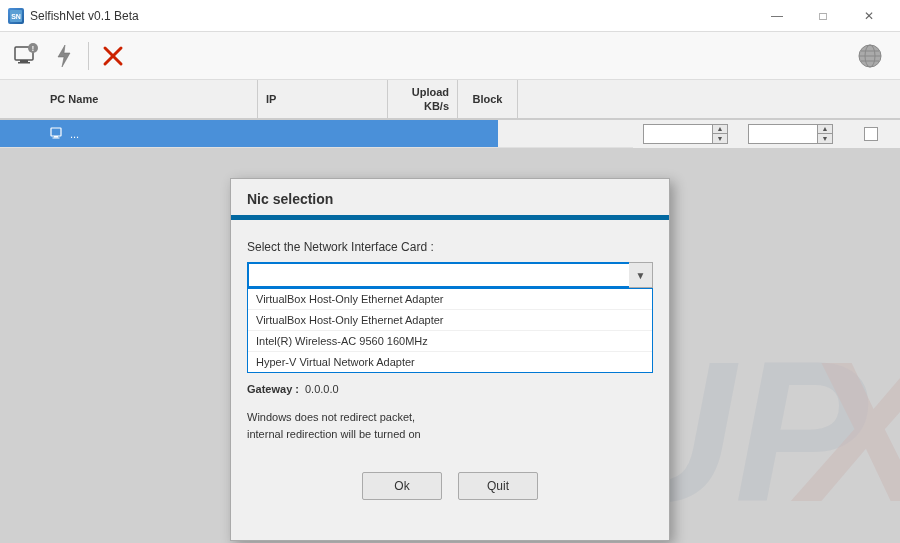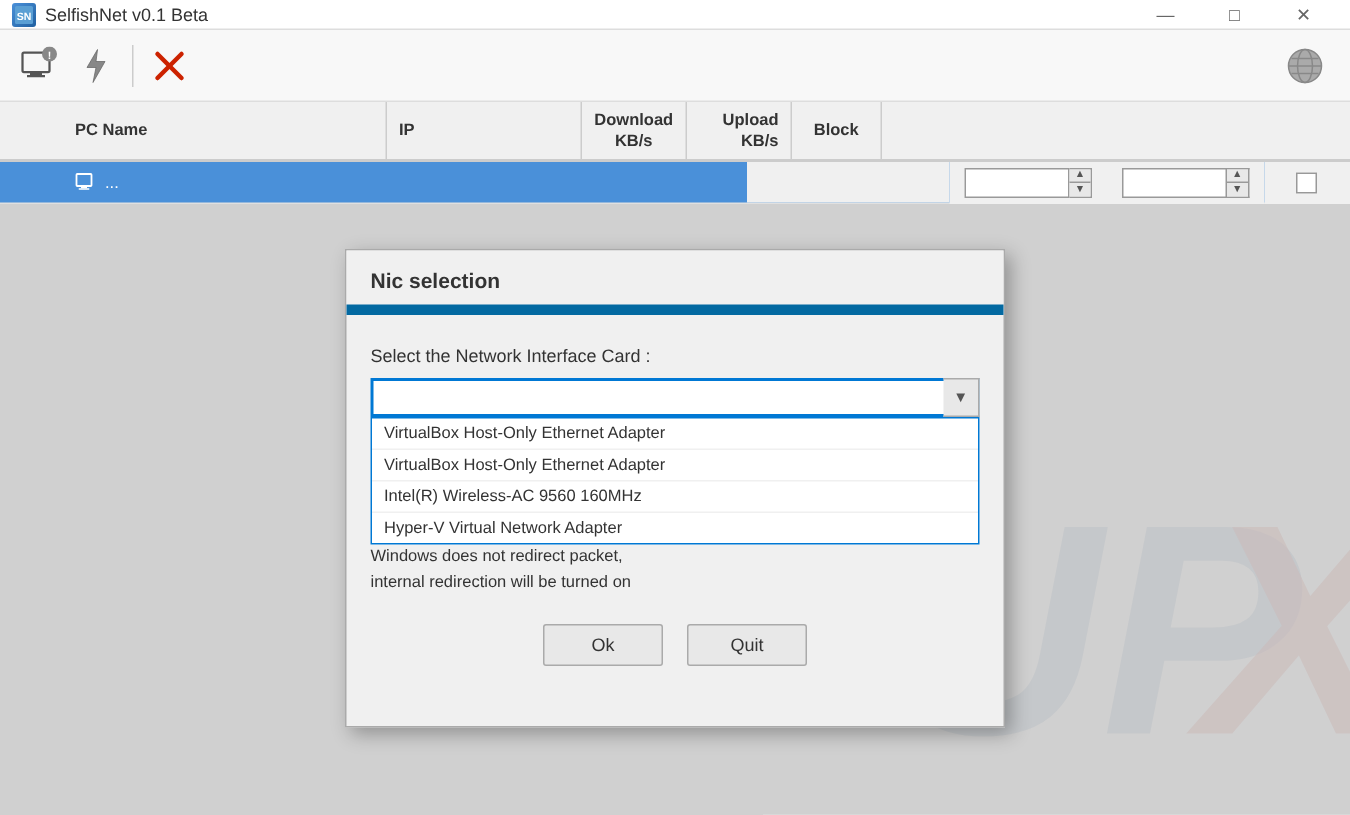--- a/index.html
+++ b/index.html
@@ -12,21 +12,21 @@
       overflow: hidden;
       position: relative;
     }
 
     
     .title-bar {
       display: flex;
       align-items: center;
       justify-content: space-between;
       background: #ffffff;
-      height: 20px;
+      height: 32px;
       padding: 0 8px;
       border-bottom: 1px solid #ddd;
       user-select: none;
     }
     .title-bar-left {
       display: flex;
       align-items: center;
       gap: 6px;
     }
     .title-bar-icon {
@@ -216,21 +216,21 @@
     .modal {
       background: #f0f0f0;
       border: 1px solid #aaa;
       box-shadow: 4px 4px 12px rgba(0,0,0,0.3);
       width: 440px;
       min-height: 300px;
     }
     .modal-title-bar {
       background: #f0f0f0;
       padding: 12px 16px 8px 16px;
-      border-bottom: 7px solid #0369a1;
+      border-bottom: 5px solid #0369a1;
     }
     .modal-title {
       font-size: 14px;
       font-weight: 600;
       color: #333;
     }
     .modal-body {
       padding: 20px 16px;
     }
     .modal-label {
@@ -293,21 +293,21 @@
     .gateway-label {
       font-weight: 600;
     }
     .gateway-value {
       margin-left: 6px;
     }
 
     .modal-info-text {
       font-size: 11px;
       color: #333;
-      margin-bottom: 20px;
+      margin-bottom: 30px;
       line-height: 1.5;
     }
 
     .modal-buttons {
       display: flex;
       justify-content: center;
       gap: 16px;
       margin-top: 8px;
       padding-bottom: 20px;
     }
@@ -373,23 +373,20 @@
       <line x1="5" y1="9" x2="23" y2="9" stroke="#888" stroke-width="1"></line>
       <line x1="5" y1="19" x2="23" y2="19" stroke="#888" stroke-width="1"></line>
     </svg>
   </button>
 </div>
 
 <div>
   <div class="table-header">
     <div class="table-header-cell col-pc">PC Name</div>
     <div class="table-header-cell col-ip">IP</div>
-    <div class="table-header-cell col-dl">
-      <span style="text-align:center; line-height:1.3;">Download KB/s</span>
-    </div>
     <div class="table-header-cell col-ul">
       <span style="text-align:right; line-height:1.3;">Upload KB/s</span>
     </div>
     <div class="table-header-cell col-block">Block</div>
   </div>
 
   <div class="table-row">
     <div class="table-cell col-pc" style="gap:4px;">
       <svg width="16" height="16" viewBox="0 0 16 16">
         <rect x="1" y="2" width="10" height="8" rx="0.5" fill="none" stroke="white" stroke-width="1.2"></rect>
@@ -445,20 +442,24 @@
         <div class="modal-select-container">
           <input class="modal-select-input" type="text" value="" readonly="" style="">
           <div class="modal-select-arrow">▼</div>
           <div class="dropdown-list">
             <div class="dropdown-item">VirtualBox Host-Only Ethernet Adapter</div>
             <div class="dropdown-item">VirtualBox Host-Only Ethernet Adapter</div>
             <div class="dropdown-item">Intel(R) Wireless-AC 9560 160MHz</div>
             <div class="dropdown-item">Hyper-V Virtual Network Adapter</div>
           </div>
         </div>
+        <div class="gateway-row">
+          <span class="gateway-label">Gateway :</span>
+          <span class="gateway-value">0.0.0.0</span>
+        </div>
         <div class="modal-info-text">
           <span style="white-space: pre-line;">Windows does not redirect packet,
 internal redirection will be turned on</span>
         </div>
         <div class="modal-buttons">
           <button class="modal-btn">Ok</button>
           <button class="modal-btn">Quit</button>
         </div>
       </div>
     </div>

